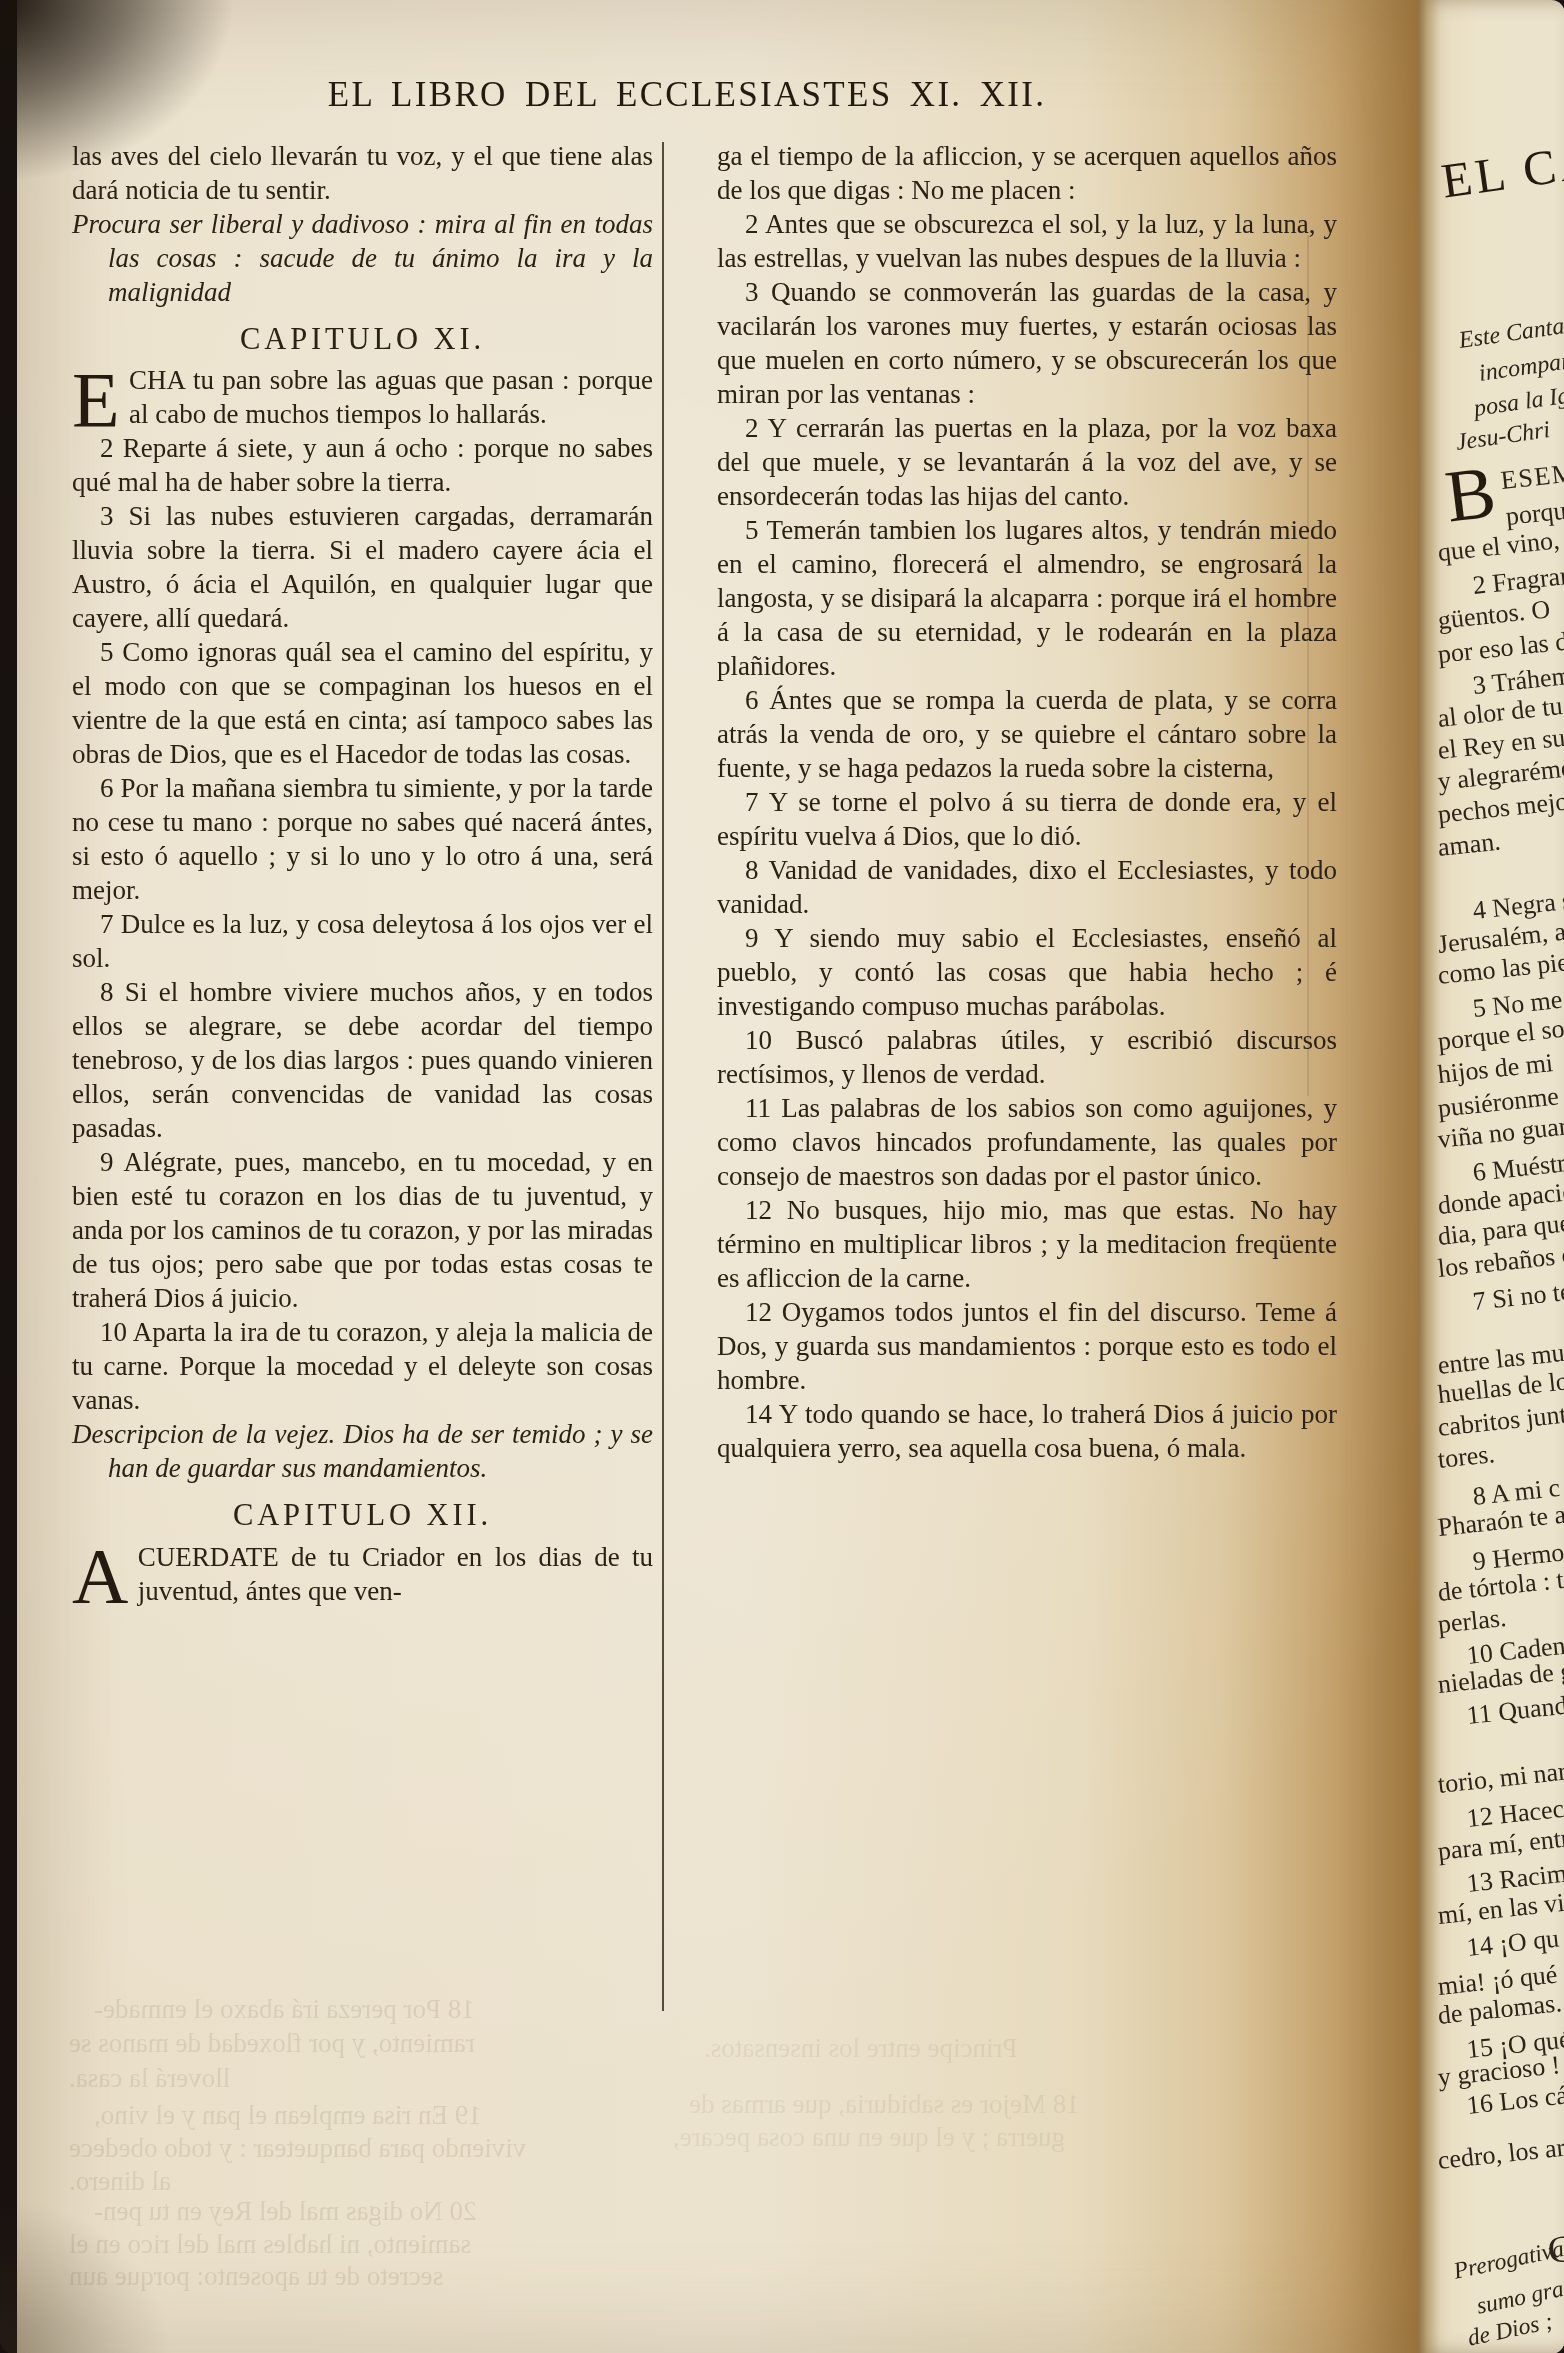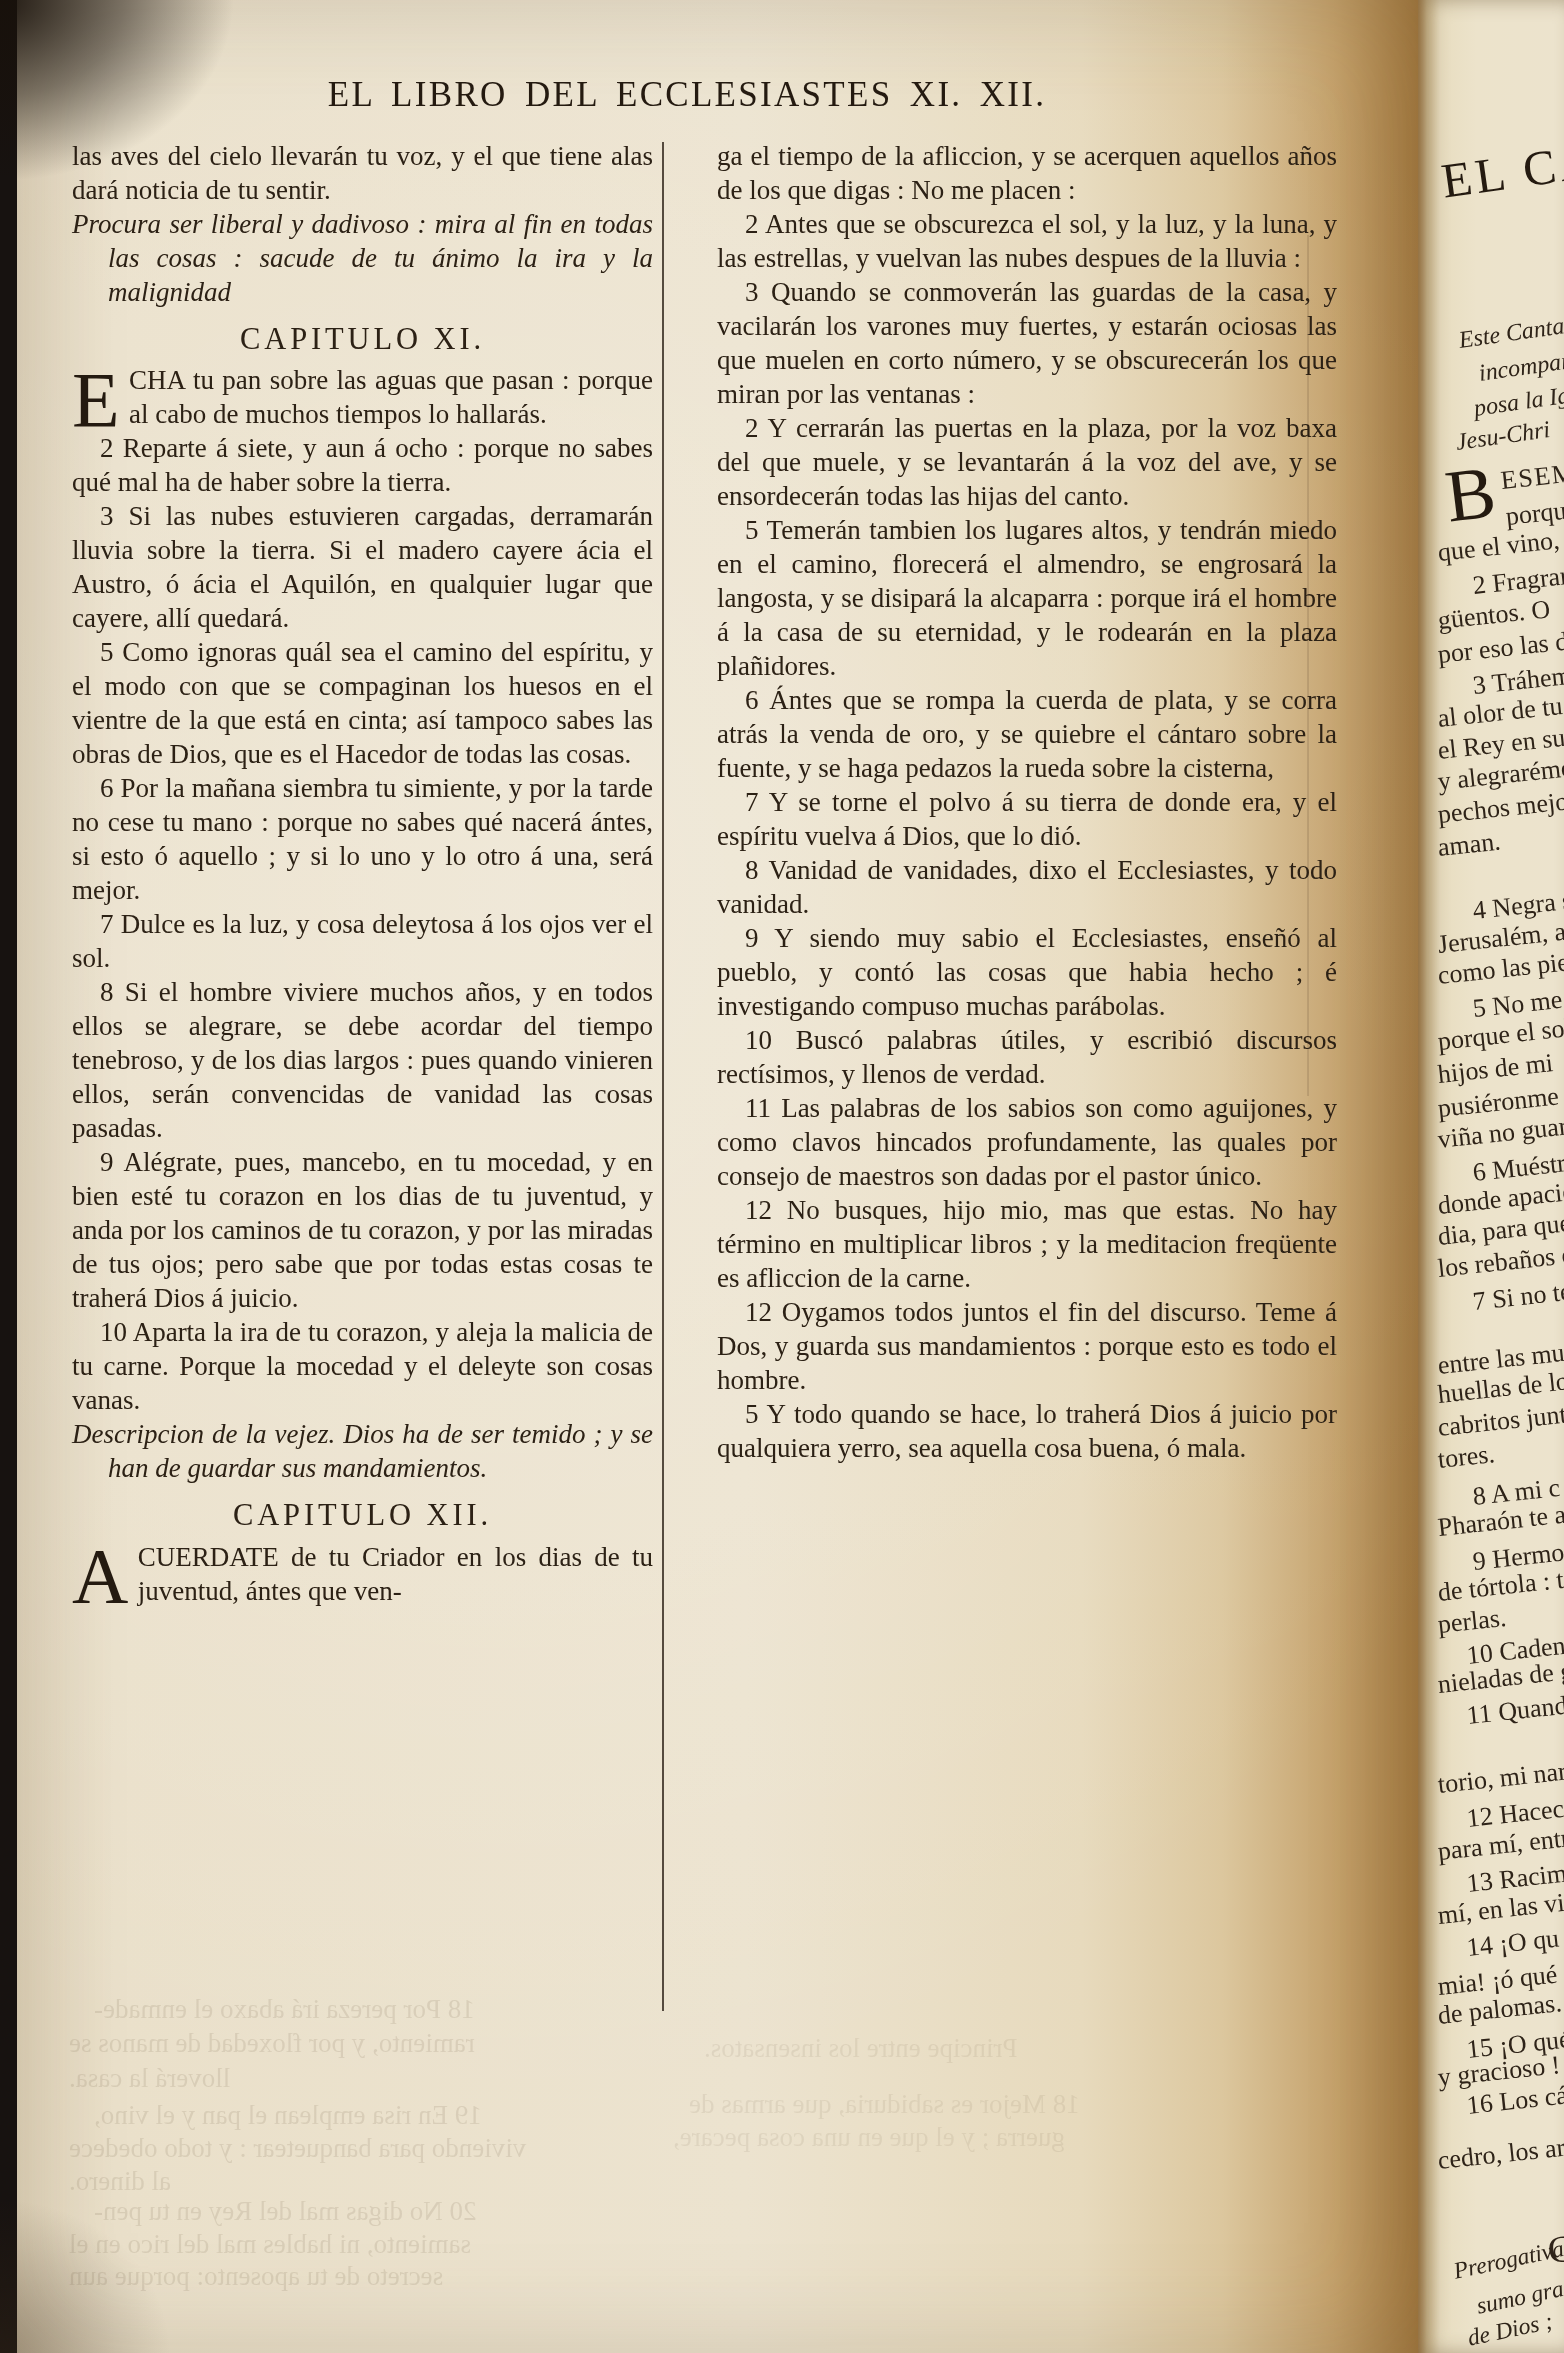--- a/index.html
+++ b/index.html
@@ -1,19 +1,20 @@
 <!DOCTYPE html>
 <html style="font-size:12.5px"><head>
 <meta charset="utf-8">
 <style>
   html,body{margin:0;padding:0;background:#171210;}
   #canvas{
     position:relative;width:1565px;height:2354px;overflow:hidden;
     background:#171210;
     font-family:"Liberation Serif","DejaVu Serif",serif;
+    border-radius:14px;
   }
   
   .main-page{
     position:absolute;left:17px;top:0;width:1401px;height:2354px;
     background:
       radial-gradient(130% 85% at 35% 38%, rgba(255,255,255,.22), rgba(0,0,0,0) 62%),
       linear-gradient(90deg,#e2d6bd 0,#eae0ca 7%,#ece3cf 52%,#e7dabd 76%,#dcc79e 86%,#c5a26c 94%,#a3793f 100%);
     box-shadow:inset 0 0 110px rgba(95,72,40,.22);
   }
   .corner-tl{
@@ -104,21 +105,21 @@
         <p class="blk verse"><span>2 Y cerrarán las puertas en la plaza, por la voz baxa del que muele, y se levantarán á la voz del ave, y se ensordecerán todas las hijas del canto.</span></p>
         <p class="blk verse"><span>5 Temerán tambien los lugares altos, y tendrán miedo en el camino, florecerá el almendro, se engrosará la langosta, y se disipará la alcaparra : porque irá el hombre á la casa de su eternidad, y le rodearán en la plaza plañidores.</span></p>
         <p class="blk verse"><span>6 Ántes que se rompa la cuerda de plata, y se corra atrás la venda de oro, y se quiebre el cántaro sobre la fuente, y se haga pedazos la rueda sobre la cisterna,</span></p>
         <p class="blk verse"><span>7 Y se torne el polvo á su tierra de donde era, y el espíritu vuelva á Dios, que lo dió.</span></p>
         <p class="blk verse"><span>8 Vanidad de vanidades, dixo el Ecclesiastes, y todo vanidad.</span></p>
         <p class="blk verse"><span>9 Y siendo muy sabio el Ecclesiastes, enseñó al pueblo, y contó las cosas que habia hecho ; é investigando compuso muchas parábolas.</span></p>
         <p class="blk verse"><span>10 Buscó palabras útiles, y escribió discursos rectísimos, y llenos de verdad.</span></p>
         <p class="blk verse"><span>11 Las palabras de los sabios son como aguijones, y como clavos hincados profundamente, las quales por consejo de maestros son dadas por el pastor único.</span></p>
         <p class="blk verse"><span>12 No busques, hijo mio, mas que estas. No hay término en multiplicar libros ; y la meditacion freqüente es afliccion de la carne.</span></p>
         <p class="blk verse"><span>12 Oygamos todos juntos el fin del discurso. Teme á Dos, y guarda sus mandamientos : porque esto es todo el hombre.</span></p>
-        <p class="blk verse"><span>5 Y todo quando se hace, lo traherá Dios á juicio por qualquiera yerro, sea aquella cosa buena, ó mala.</span></p>
+        <p class="blk verse"><span>14 Y todo quando se hace, lo traherá Dios á juicio por qualquiera yerro, sea aquella cosa buena, ó mala.</span></p>
       </section>
   </div>
 
   <div class="next-page">
     <div>
 
     <div class="np-line np-title" style="top: 153px; left: 23.5px;"><span>EL CA</span></div>
         <div class="np-line np-italic" style="top: 327px; left: 41px;"><span>Este Cantar</span></div>
         <div class="np-line np-italic" style="top: 360px; left: 61px;"><span>incompara</span></div>
         <div class="np-line np-italic" style="top: 395px; left: 56px;"><span>posa la Ig</span></div>

